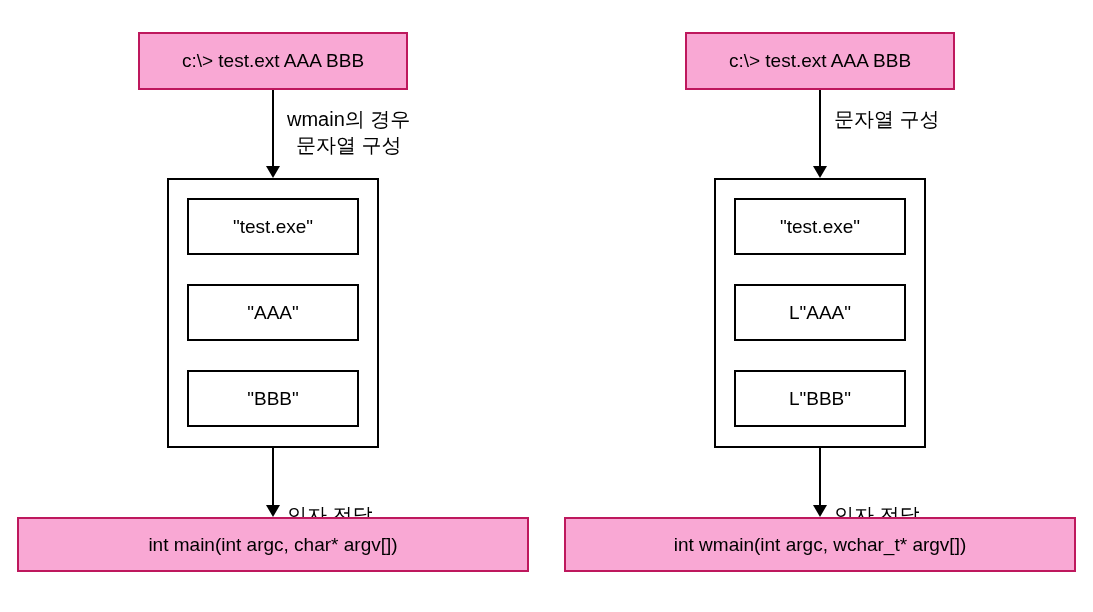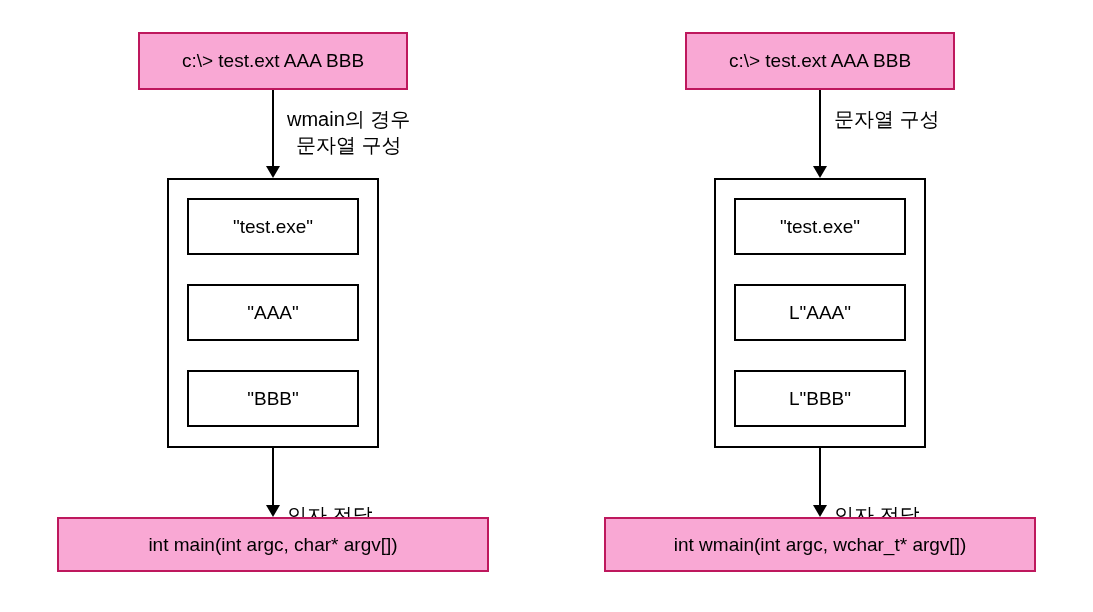--- a/index.html
+++ b/index.html
@@ -65,21 +65,21 @@
     border: 2px solid #000000;
     box-sizing: border-box;
     display: flex;
     align-items: center;
     justify-content: center;
     font-size: 19px;
     flex: 0 0 auto;
   }
   .fn-box {
     top: 517px;
-    width: 432px;
+    width: 512px;
     height: 55px;
     font-size: 19px;
     align-items: center;
   }
 
   
   .arrow {
     position: absolute;
     left: calc(50% - 1px);
     width: 2px;

